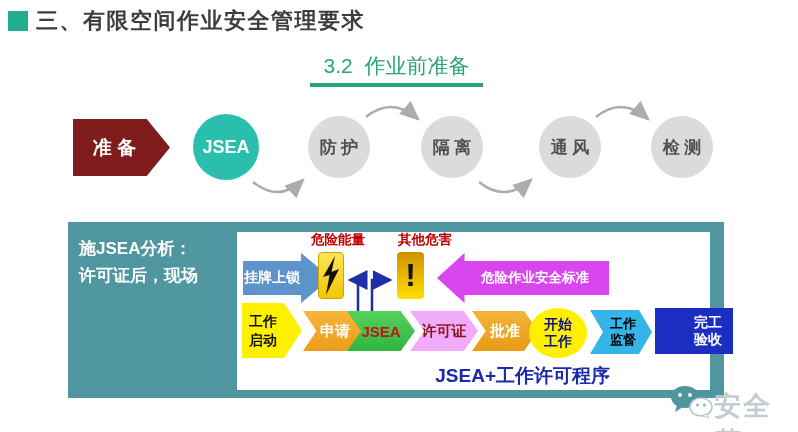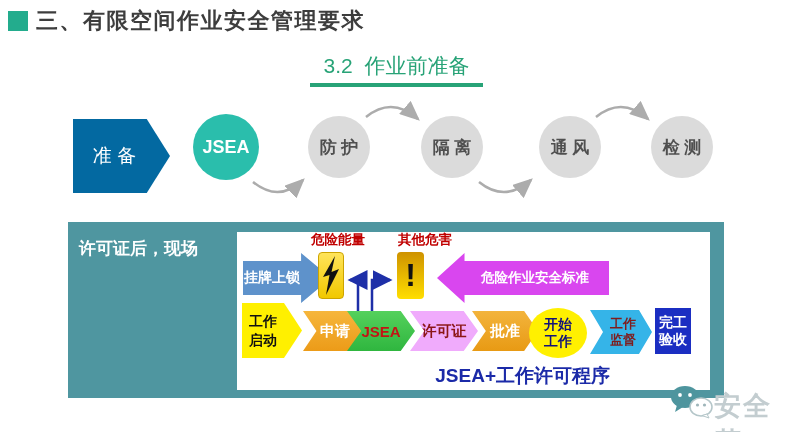--- a/index.html
+++ b/index.html
@@ -12,24 +12,24 @@
 
   
   .title-bullet{left:8px;top:11px;width:20px;height:20px;background:#23AC8D;}
   .page-title{left:36px;top:6px;font-size:22px;font-weight:bold;color:#3D3D3D;letter-spacing:1.5px;}
   .subtitle-wrap{left:310px;top:52px;text-align:center;}
   .subtitle{font-size:21px;font-weight:normal;color:#28A377;white-space:pre;}
   .subtitle-underline{margin-top:3px;height:4px;width:173px;background:#28A377;}
 
   
   .start-pentagon{
-    left:73px;top:119px;width:97px;height:74px;background:#0369a1;
+    left:73px;top:119px;width:97px;height:57px;background:#7f1d1d;
     clip-path:polygon(0 0,76% 0,100% 50%,76% 100%,0 100%);
     display:flex;align-items:center;justify-content:center;
-    color:#fff;font-size:19px;font-weight:normal;padding-right:14px;box-sizing:border-box;
+    color:#fff;font-size:19px;font-weight:bold;padding-right:14px;box-sizing:border-box;
   }
   .flow-circle{
     border-radius:50%;display:flex;align-items:center;justify-content:center;
     font-weight:bold;
   }
   .flow-circle.teal{left:193px;top:114px;width:66px;height:66px;background:#2ABEAC;color:#fff;font-size:18px;}
   .flow-circle.gray{width:62px;height:62px;background:#DBDBDB;color:#4F4F4F;font-size:17px;top:116px;}
   .c-fanghu{left:308px;} .c-geli{left:421px;} .c-tongfeng{left:539px;} .c-jiance{left:651px;}
   .flow-arrows{left:0;top:90px;width:798px;height:125px;pointer-events:none;}
 
@@ -75,25 +75,25 @@
   .ch-shenqing{left:303px;width:64px;background:linear-gradient(180deg,#F6B63C,#EC9B18);color:#fff;}
   .ch-jsea{left:347px;width:68px;background:linear-gradient(180deg,#55D15C,#2FB63F);color:#C31414;}
   .ch-xukezheng{left:410px;width:68px;background:#f0abfc;color:#8B1616;}
   .ch-pizhun{left:472px;width:66px;background:linear-gradient(180deg,#F3B43C,#E89A14);color:#fff;}
   .proc-begin{
     left:529px;top:308px;width:58px;height:50px;background:#FFF000;border-radius:50%;
     display:flex;align-items:center;justify-content:center;
     color:#12127A;font-size:14px;font-weight:bold;
   }
   .proc-begin span{width:32px;line-height:1.25;text-align:center;}
-  .ch-jiandu{left:590px;top:310px;width:62px;height:44px;background:#35B4E8;color:#7f1d1d;font-size:13px;}
+  .ch-jiandu{left:590px;top:310px;width:62px;height:44px;background:#35B4E8;color:#000000;font-size:13px;}
   .ch-jiandu span{width:30px;line-height:1.25;text-align:center;margin-left:4px;}
   .proc-finish{
-    left:655px;top:308px;width:36px;height:46px;background:#1B2EC2;
-    display:flex;align-items:center;justify-content:center;color:#fff;font-size:14px;font-weight:bold;
+    left:655px;top:308px;width:50px;height:46px;background:#1B2EC2;
+    display:flex;align-items:center;justify-content:center;color:#fff;font-size:14px;font-weight:bold;padding-left:28px;
   }
   .proc-finish span{width:32px;line-height:1.25;text-align:center;}
   .proc-caption{left:340px;top:363px;width:270px;text-align:right;color:#1B2AA8;font-size:19px;font-weight:bold;}
 
   
   .wm-icon{left:670px;top:385px;}
   .wm-text{left:714px;top:388px;font-size:27px;font-weight:bold;color:#C3CDD0;letter-spacing:2px;}
 </style>
 </head>
 <body>
@@ -120,20 +120,21 @@
     </marker>
   </defs>
   <path d="M 253 92 Q 279 113 303 90" fill="none" stroke="#ACACAC" stroke-width="2.5" marker-end="url(#gArrow)"></path>
   <path d="M 366 27 Q 392 6 418 29" fill="none" stroke="#ACACAC" stroke-width="2.5" marker-end="url(#gArrow)"></path>
   <path d="M 479 92 Q 505 113 531 90" fill="none" stroke="#ACACAC" stroke-width="2.5" marker-end="url(#gArrow)"></path>
   <path d="M 596 27 Q 622 6 648 29" fill="none" stroke="#ACACAC" stroke-width="2.5" marker-end="url(#gArrow)"></path>
 </svg>
 
 <div class="abs teal-panel"></div>
 <div class="abs panel-note">
+  <div>施JSEA分析：</div>
   <div>许可证后，现场</div>
 </div>
 <div class="abs white-panel"></div>
 
 <div class="abs block-arrow-right">
   <span>挂牌上锁</span>
 </div>
 <div class="abs hazard-label lbl-energy">危险能量</div>
 <div class="abs symbol-box bolt-box">
   <svg width="22" height="42" viewBox="0 0 22 42">

